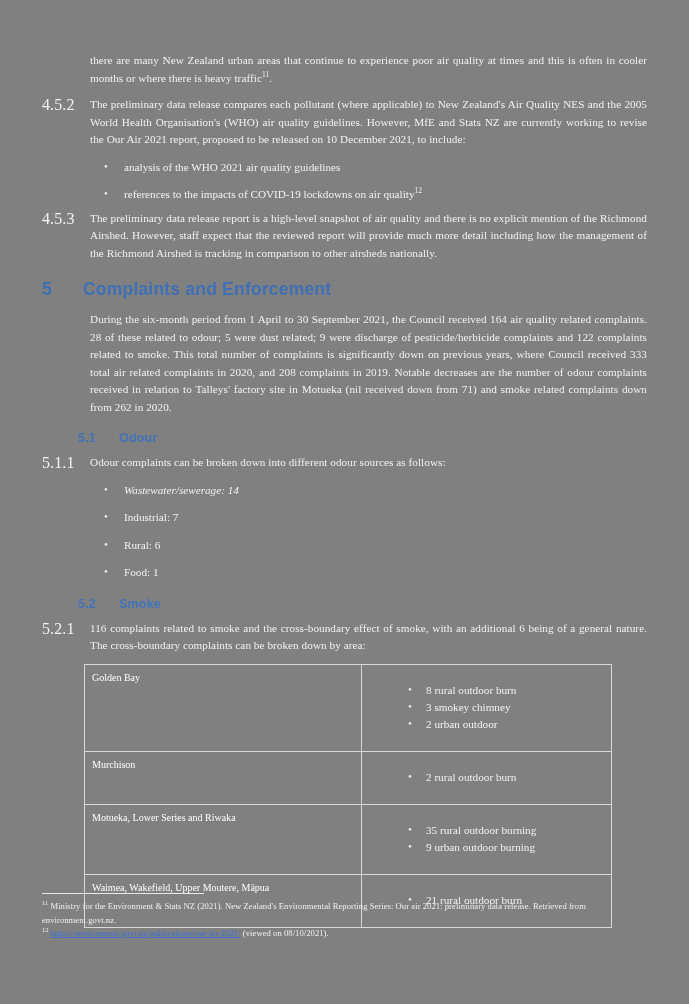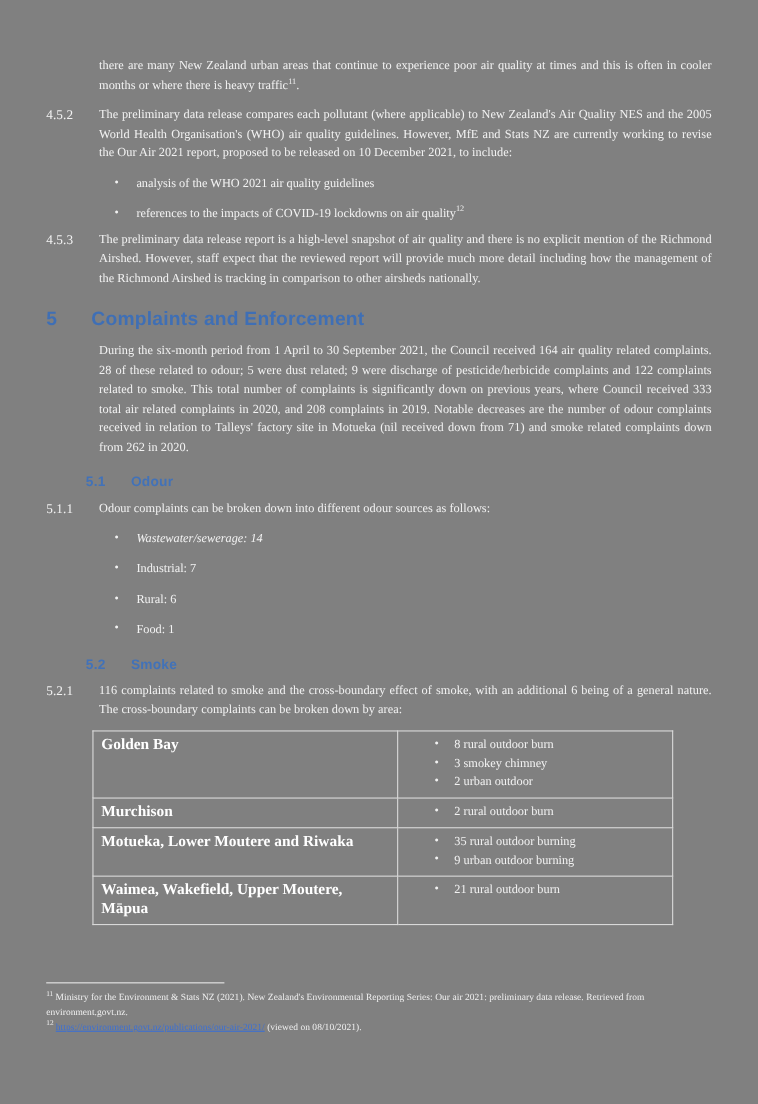--- a/index.html
+++ b/index.html
@@ -31,21 +31,21 @@
   }
 
   
   .para {
     display: flex;
     align-items: flex-start;
     margin: 0 0 9px 0;
   }
   .para .num {
     flex: 0 0 48px;
-    font-size: 12px;
+    font-size: 16px;
     line-height: 17.5px;
     letter-spacing: .1px;
     color: #f2f2f2;
   }
   .para .body {
     flex: 1 1 auto;
     font-size: 11.2px;
     line-height: 17.5px;
     text-align: justify;
     color: #f2f2f2;
@@ -117,33 +117,33 @@
     table-layout: fixed;
   }
   table.tbl td {
     border: 1px solid #d9d9d9;
     vertical-align: top;
     padding: 4px 7px 5px 7px;
   }
   table.tbl td.area {
     width: 262px;
     font-family: "Liberation Serif", serif;
-    font-weight: bold;
-    font-size: 14px;
+    font-weight: normal;
+    font-size: 10px;
     line-height: 17px;
     color: #ffffff;
   }
   table.tbl td.items {
     font-size: 11.2px;
     line-height: 17px;
     color: #f2f2f2;
   }
   table.tbl ul {
     list-style: none;
-    margin: 0;
+    margin: 13px;
     padding: 0 0 0 26px;
   }
   table.tbl ul li {
     position: relative;
     padding-left: 18px;
     margin: 0;
   }
   table.tbl ul li::before {
     content: "\2022";
     position: absolute;
@@ -261,21 +261,21 @@
         </tr>
         <tr>
           <td class="area">Murchison</td>
           <td class="items">
             <ul>
               <li>2 rural outdoor burn</li>
             </ul>
           </td>
         </tr>
         <tr>
-          <td class="area">Motueka, Lower Moutere and Riwaka</td>
+          <td class="area">Motueka, Lower Series and Riwaka</td>
           <td class="items">
             <ul>
               <li>35 rural outdoor burning</li>
               <li>9 urban outdoor burning</li>
             </ul>
           </td>
         </tr>
         <tr>
           <td class="area">Waimea, Wakefield, Upper Moutere, Māpua</td>
           <td class="items">

